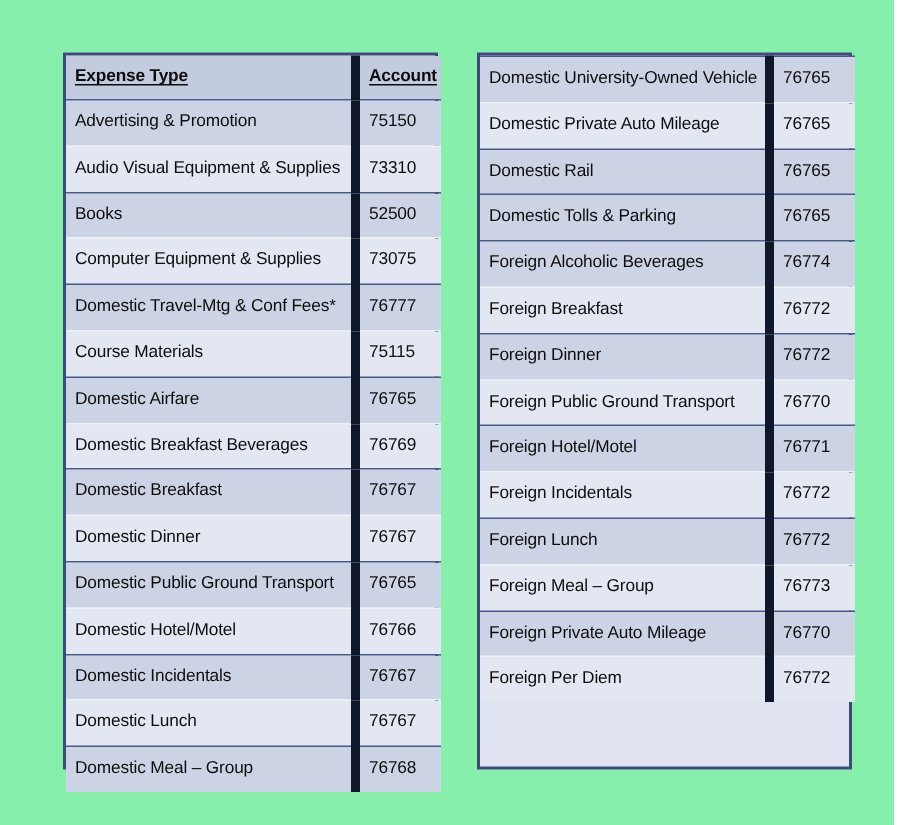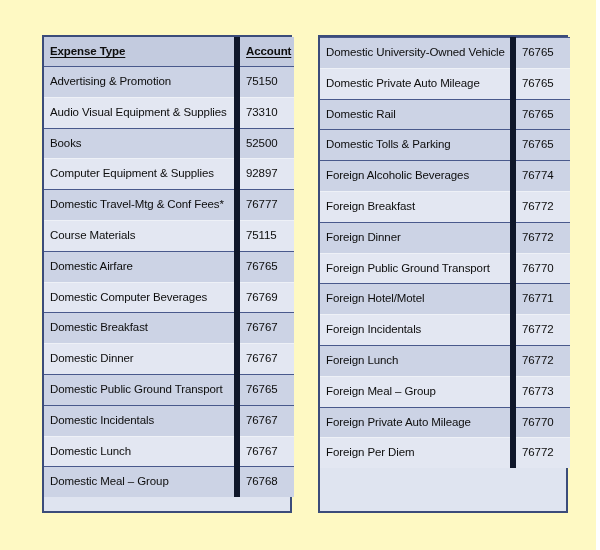--- a/index.html
+++ b/index.html
@@ -11,21 +11,21 @@
     height: 550px;
     background: #ffffff;
     font-family: "Liberation Sans", sans-serif;
     overflow: hidden;
   }
 
   #page {
     position: relative;
     width: 596px;
     height: 550px;
-    background: #fef9c3;
+    background: #86efac;
   }
 
   .table-wrap {
     position: absolute;
     box-sizing: border-box;
     border: 2px solid #3b4c7a;
     background: #dfe4f0;
   }
 
   #left-table {
@@ -125,49 +125,53 @@
           <tr class="light thinline">
             <td>Audio Visual Equipment &amp; Supplies</td>
             <td class="acct">73310</td>
           </tr>
           <tr class="dark topline">
             <td>Books</td>
             <td class="acct">52500</td>
           </tr>
           <tr class="light thinline">
             <td>Computer Equipment &amp; Supplies</td>
-            <td class="acct">92897</td>
+            <td class="acct">73075</td>
           </tr>
           <tr class="dark topline">
             <td>Domestic Travel-Mtg &amp; Conf Fees*</td>
             <td class="acct">76777</td>
           </tr>
           <tr class="light thinline">
             <td>Course Materials</td>
             <td class="acct">75115</td>
           </tr>
           <tr class="dark topline">
             <td>Domestic Airfare</td>
             <td class="acct">76765</td>
           </tr>
           <tr class="light thinline">
-            <td>Domestic Computer Beverages</td>
+            <td>Domestic Breakfast Beverages</td>
             <td class="acct">76769</td>
           </tr>
           <tr class="dark topline">
             <td>Domestic Breakfast</td>
             <td class="acct">76767</td>
           </tr>
           <tr class="light thinline">
             <td>Domestic Dinner</td>
             <td class="acct">76767</td>
           </tr>
           <tr class="dark topline">
             <td>Domestic Public Ground Transport</td>
             <td class="acct">76765</td>
+          </tr>
+          <tr class="light thinline">
+            <td>Domestic Hotel/Motel</td>
+            <td class="acct">76766</td>
           </tr>
           <tr class="dark topline">
             <td>Domestic Incidentals</td>
             <td class="acct">76767</td>
           </tr>
           <tr class="light thinline">
             <td>Domestic Lunch</td>
             <td class="acct">76767</td>
           </tr>
           <tr class="dark topline">

